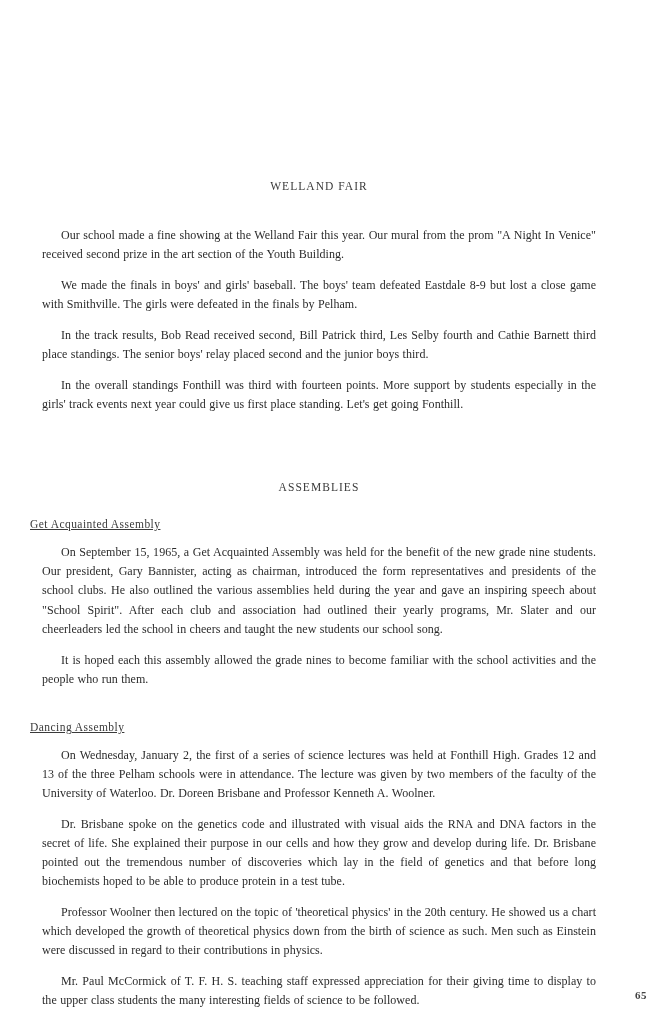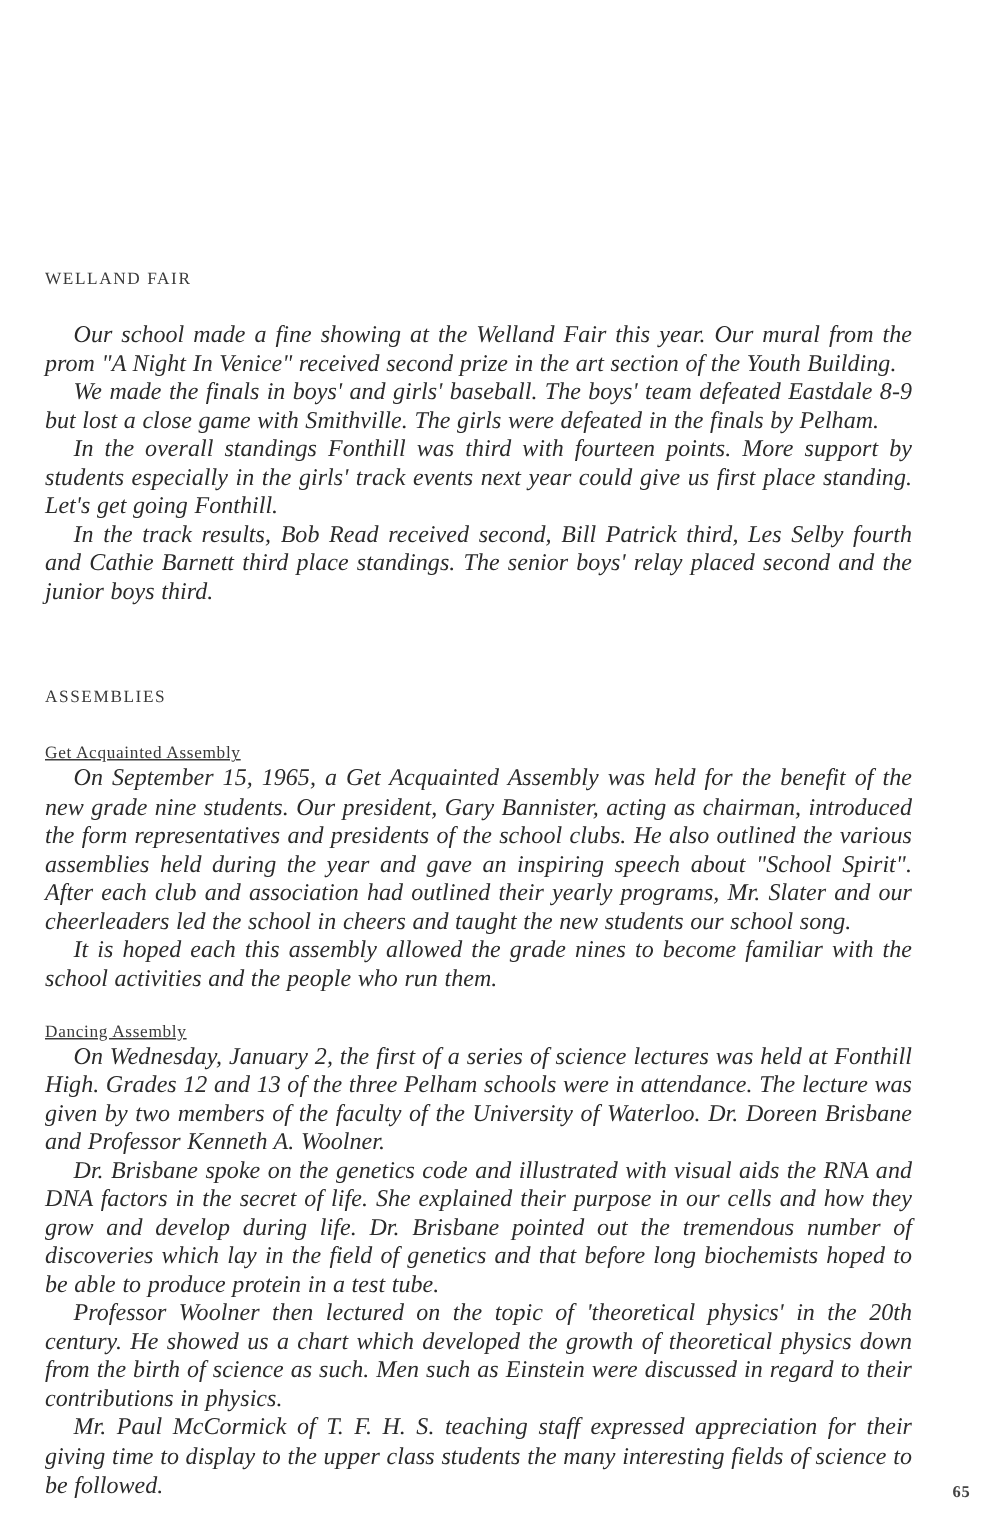--- a/index.html
+++ b/index.html
@@ -16,43 +16,43 @@
     font-family: "Liberation Serif", "DejaVu Serif", serif;
     color: #2a2a2a;
   }
   .content {
     position: absolute;
     left: 30px;
     top: 0;
     width: 578px;
   }
   .section-heading {
+    text-align: center;
     font-size: 11.5px;
     letter-spacing: 1.05px;
     color: #3a3a3a;
     font-family: "Liberation Serif", "DejaVu Serif", serif;
   }
   .sub-heading {
     font-size: 11.5px;
     letter-spacing: 0.45px;
     color: #3a3a3a;
     margin: 0;
     text-decoration: underline;
   }
   p.body-par {
-    margin: 0;
-    font-size: 16px;
+    margin: 12px;
+    font-size: 12px;
     line-height: 19.05px;
     text-indent: 19px;
     text-align: justify;
     text-justify: inter-word;
     color: #2b2b2b;
     letter-spacing: 0.03px;
     word-spacing: 0.35px;
-    font-style: italic;
   }
   .page-number {
     position: absolute;
     right: 24px;
     bottom: 23px;
     font-size: 11px;
     color: #444;
     letter-spacing: 0.5px;
     font-weight: bold;
   }
@@ -71,22 +71,22 @@
   <div class="content">
 
     <div class="spacer-welland-head"></div>
 
     <div class="section-heading">WELLAND FAIR</div>
 
     <div class="gap-head-to-body"></div>
 
     <p class="body-par">Our school made a fine showing at the Welland Fair this year. Our mural from the prom "A Night In Venice" received second prize in the art section of the Youth Building.</p>
     <p class="body-par">We made the finals in boys' and girls' baseball. The boys' team defeated Eastdale 8-9 but lost a close game with Smithville. The girls were defeated in the finals by Pelham.</p>
+    <p class="body-par">In the track results, Bob Read received second, Bill Patrick third, Les Selby fourth and Cathie Barnett third place standings. The senior boys' relay placed second and the junior boys third.</p>
     <p class="body-par">In the overall standings Fonthill was third with fourteen points. More support by students especially in the girls' track events next year could give us first place standing. Let's get going Fonthill.</p>
-    <p class="body-par">In the track results, Bob Read received second, Bill Patrick third, Les Selby fourth and Cathie Barnett third place standings. The senior boys' relay placed second and the junior boys third.</p>
 
     <div class="gap-welland-to-assemblies"></div>
 
     <div class="section-heading">ASSEMBLIES</div>
 
     <div class="gap-assemblies-head"></div>
 
     <div class="sub-heading">Get Acquainted Assembly</div>
 
     <div class="gap-sub-to-par"></div>

